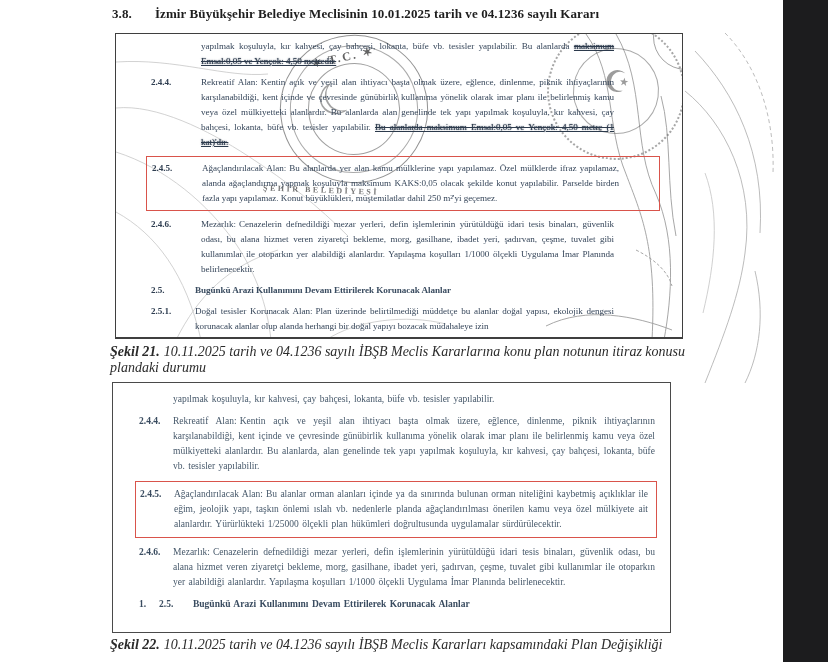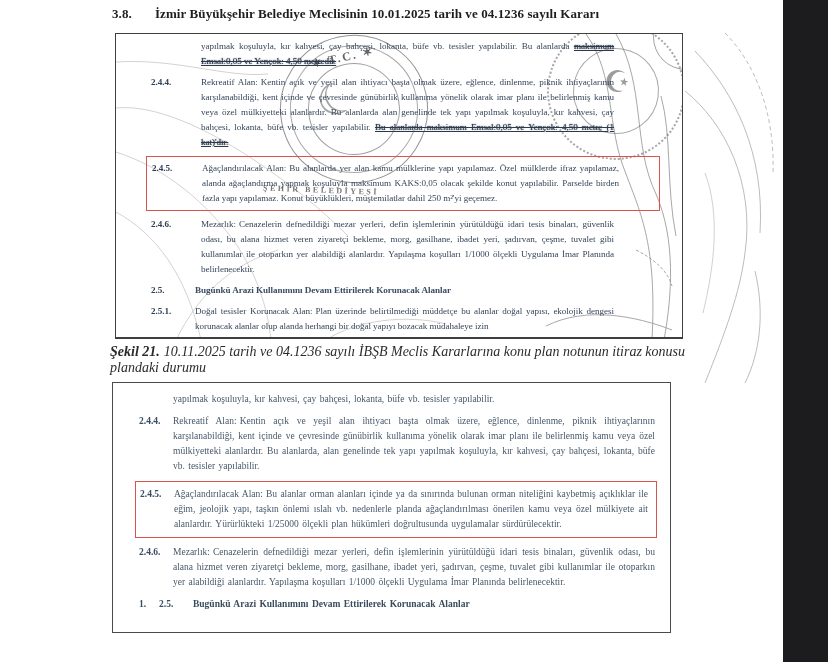--- a/index.html
+++ b/index.html
@@ -185,15 +185,18 @@
       </div>
 
       <div class="row">
         <span class="prefix">1.</span>
         <span class="num">2.5.</span>
         <span class="bd bold-line">Bugünkü Arazi Kullanımını Devam Ettirilerek Korunacak Alanlar</span>
       </div>
     </div>
   </div>
 
+  <div id="caption2" class="caption">
+    <b>Şekil 22.</b><span>10.11.2025 tarih ve 04.1236 sayılı İBŞB Meclis Kararları kapsamındaki Plan Değişikliği</span>
+  </div>
 
   <div id="dark-band"></div>
 </div>
 
 </body></html>

